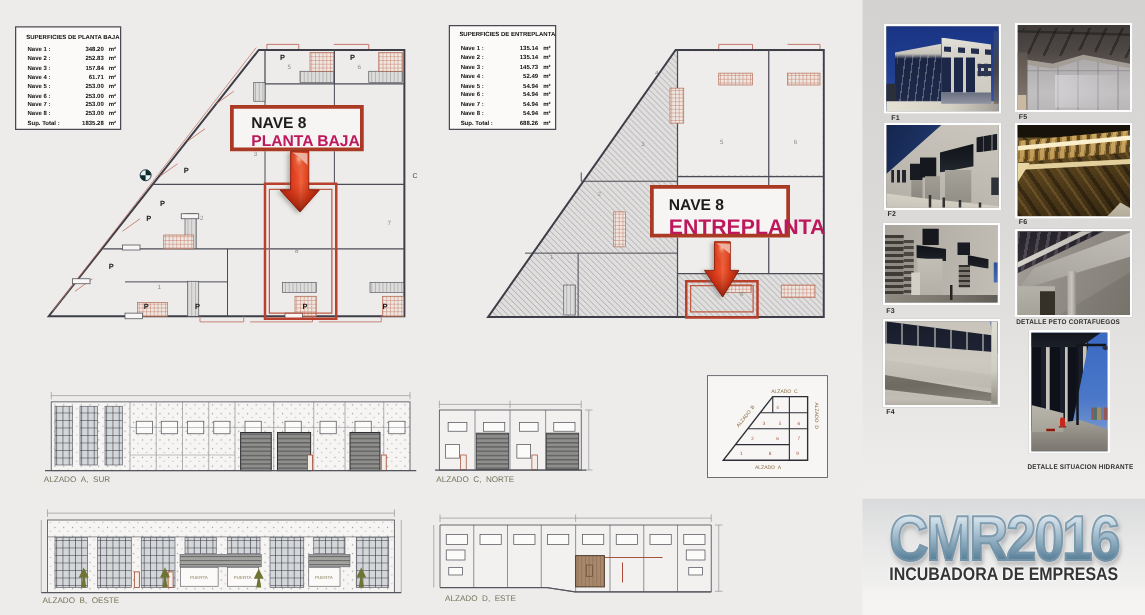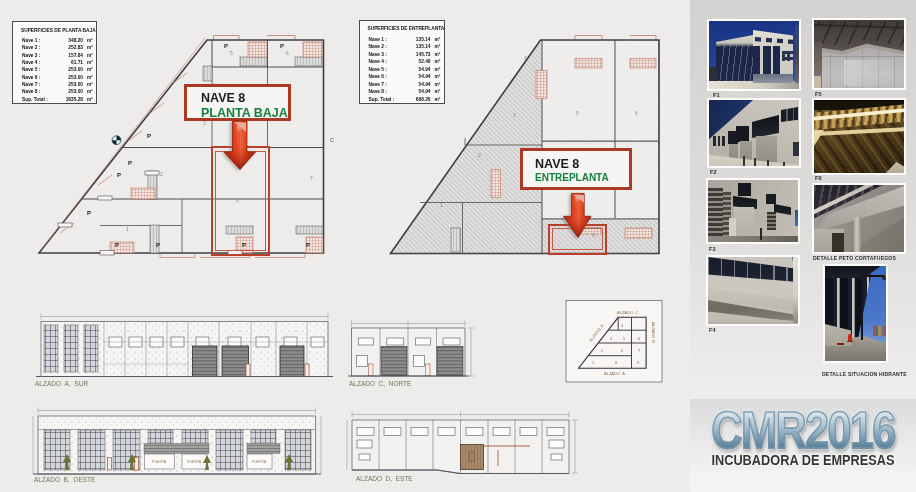--- a/index.html
+++ b/index.html
@@ -1,21 +1,21 @@
 <!DOCTYPE html>
 <html><head><meta charset="utf-8"><style>
 html,body{margin:0;padding:0;}
 body{width:916px;height:492px;overflow:hidden;position:relative;font-family:"Liberation Sans",sans-serif;background:#edecea;}
 .abs{position:absolute;}
 #panel{left:690px;top:0;width:226px;height:492px;background:linear-gradient(180deg,#d3d2d0 0%,#dcdbd9 40%,#ecebe9 75%,#f5f4f3 100%);}
 .ph{position:absolute;background:#888;border:2px solid #fdfdfd;box-sizing:border-box;overflow:hidden;}
 .cap{position:absolute;color:#2e2e2e;font-size:5.6px;font-weight:bold;letter-spacing:0.2px;white-space:nowrap;}
 .lblbox{position:absolute;background:#f6f5f3;border:3px solid #aa3a24;box-sizing:border-box;padding-left:14px;white-space:nowrap;}
 .lblbox .l1{color:#1c1c1c;font-weight:bold;}
-.lblbox .l2{color:#15803d;font-weight:bold;}
+.lblbox .l2{color:#be185d;font-weight:bold;}
 </style></head>
 <body>
 
 <div class="abs" style="left:0;top:0;width:690px;height:492px;background:#edecea;"></div>
 <svg id="draw" class="abs" style="left:0;top:0" width="690" height="492" viewBox="0 0 690 492">
 <defs>
 <pattern id="hatch" width="3.4" height="3.4" patternUnits="userSpaceOnUse" patternTransform="rotate(-45)">
         <rect width="3.4" height="3.4" fill="#e0dfdd"></rect>
         <line x1="0" y1="0" x2="0" y2="3.4" stroke="#9b9ba5" stroke-width="0.8"></line>
       </pattern>
@@ -426,21 +426,21 @@
 <path d="M27.5,3.5 C27,14 29,20 36,26 L41,30 V14 C36,10 30,6 27.5,3.5 Z" fill="url(#arg3)" opacity="0.9"></path>
 <path d="M28,4 c4,3 8,6 12,10 l0,-9.5 z" fill="#f6ded4" opacity="0.7"></path>
     </g>
   </svg>
 
 <div class="abs" style="left:547.5px;top:223.5px;width:59.5px;height:31px;border:2px solid #b8402c;box-sizing:border-box;"></div>
 <div class="abs" style="left:552px;top:228px;width:50.5px;height:22px;border:1px solid #c05a42;box-sizing:border-box;"></div>
 
 <div class="lblbox" style="left:520px;top:148px;width:112px;height:42px;padding-left:12px;">
 <div class="l1" style="font-size:12.5px;margin-top:5.5px;">NAVE 8</div>
-<div class="l2" style="font-size:10px;margin-top:1.5px;">ENTREPLANTA</div>
+<div class="l2" style="font-size:17px;margin-top:1.5px;">ENTREPLANTA</div>
   </div>
 
 <svg class="abs" style="left:552px;top:190px" width="54" height="50" viewBox="0 0 54 50">
 <g style="filter:drop-shadow(-1.5px 1.5px 1.5px rgba(110,105,100,0.5))">
 <path d="M19.6,3.4 H32.2 V26.3 H39.1 L26.1,47.6 L11.6,26.3 H19.6 Z" fill="url(#arg)" stroke="#7e1404" stroke-width="0.7"></path>
 <path d="M19.6,3.4 H32.2 V26.3 H39.1 L26.1,47.6 L11.6,26.3 H19.6 Z" fill="url(#arg2)"></path>
 <path d="M20.4,4 C20,12 22,17 28,22 L32.2,25 V12 C28,9 22.5,6 20.4,4 Z" fill="url(#arg3)" opacity="0.9"></path>
 <path d="M21,4.5 c3.5,2.5 7,5 11,8.5 l0,-8 z" fill="#f6ded4" opacity="0.7"></path>
     </g>
   </svg>

